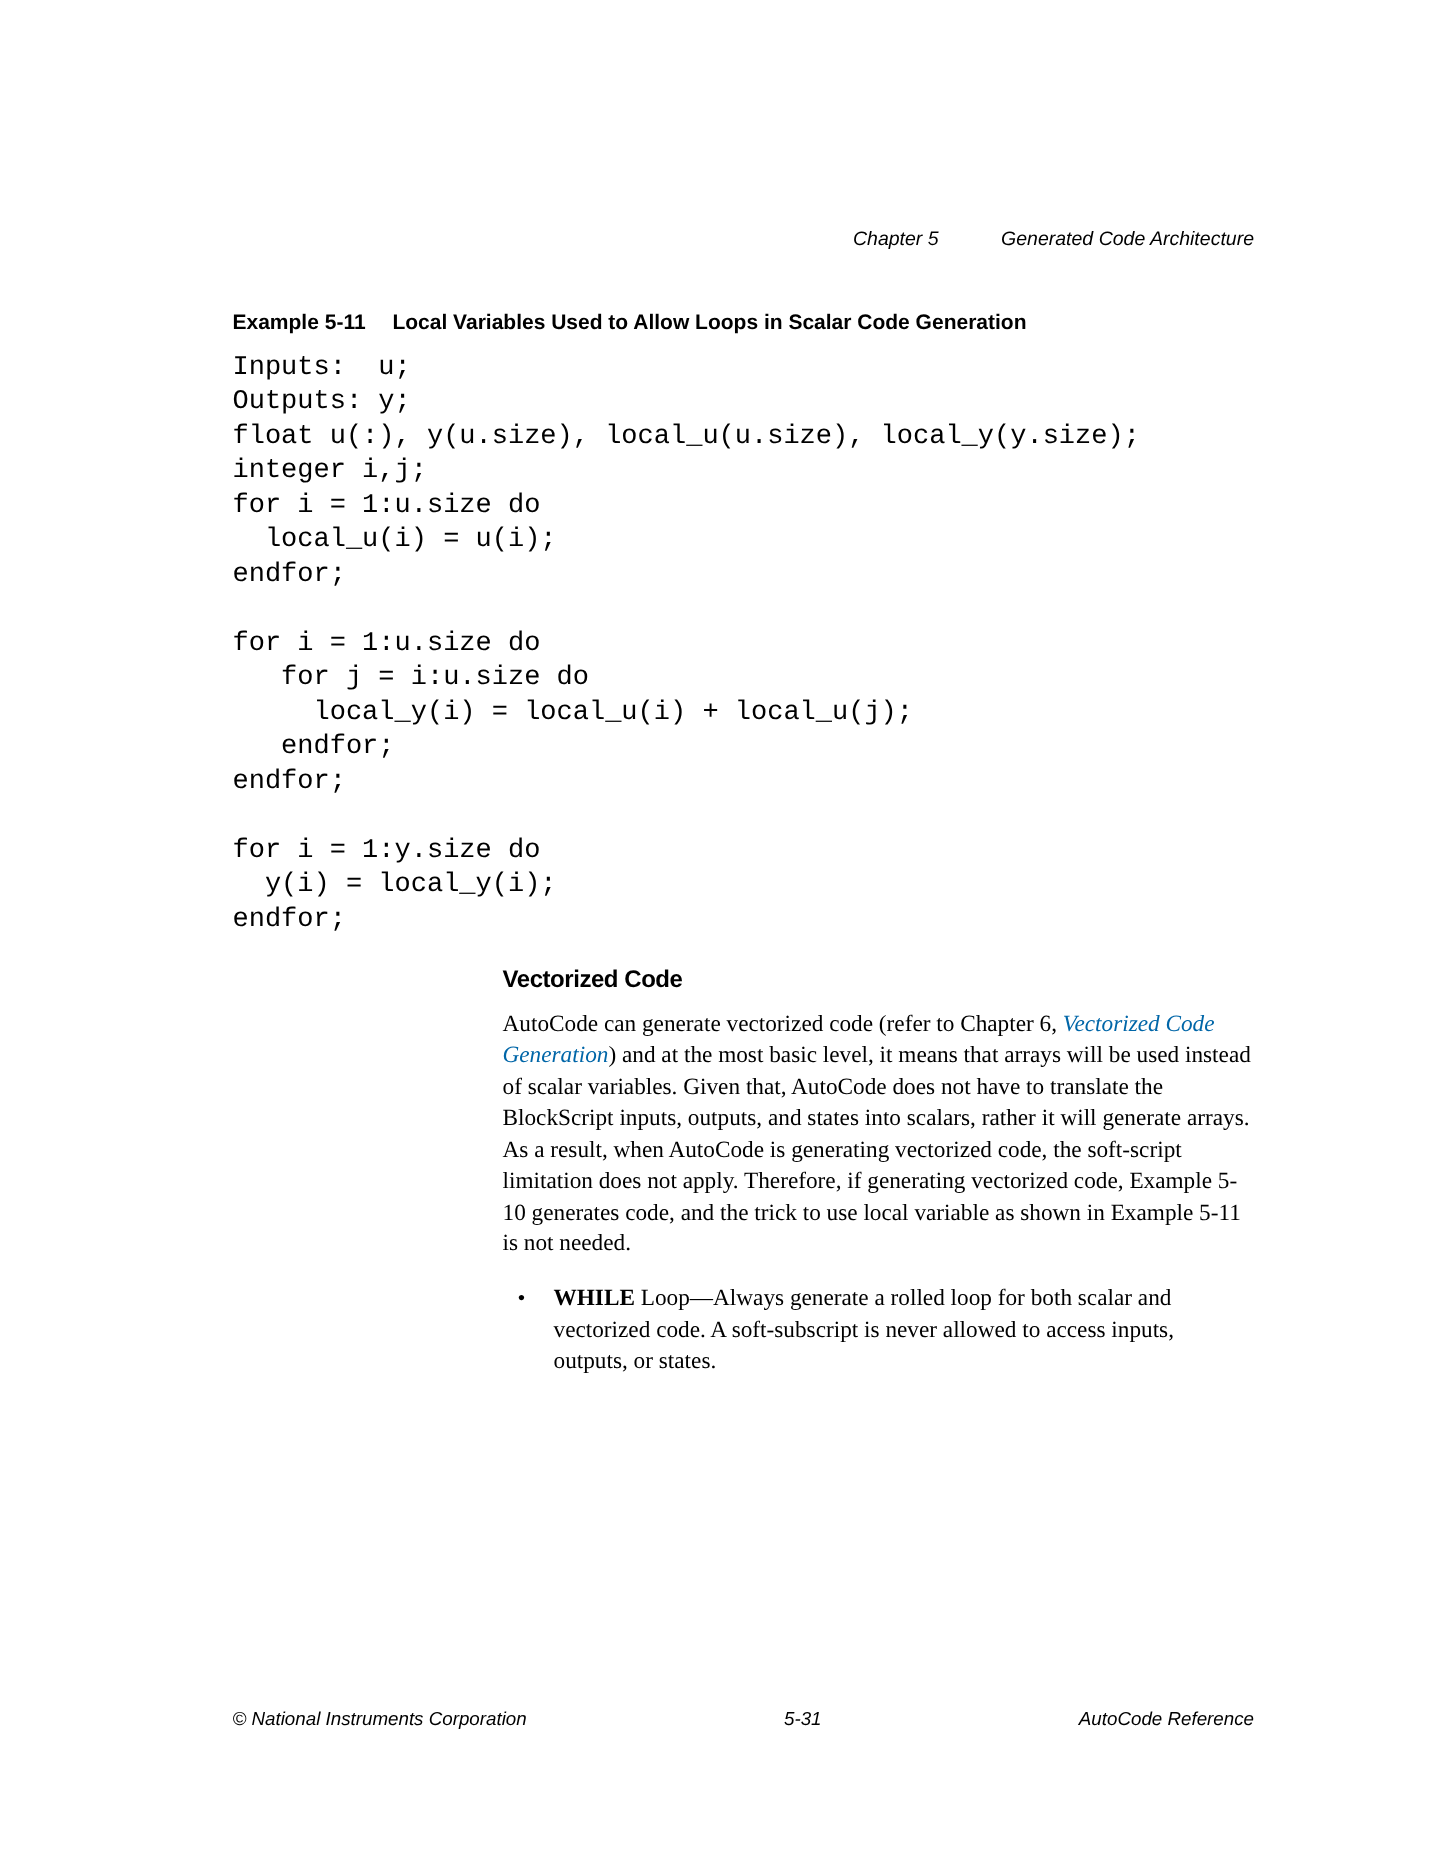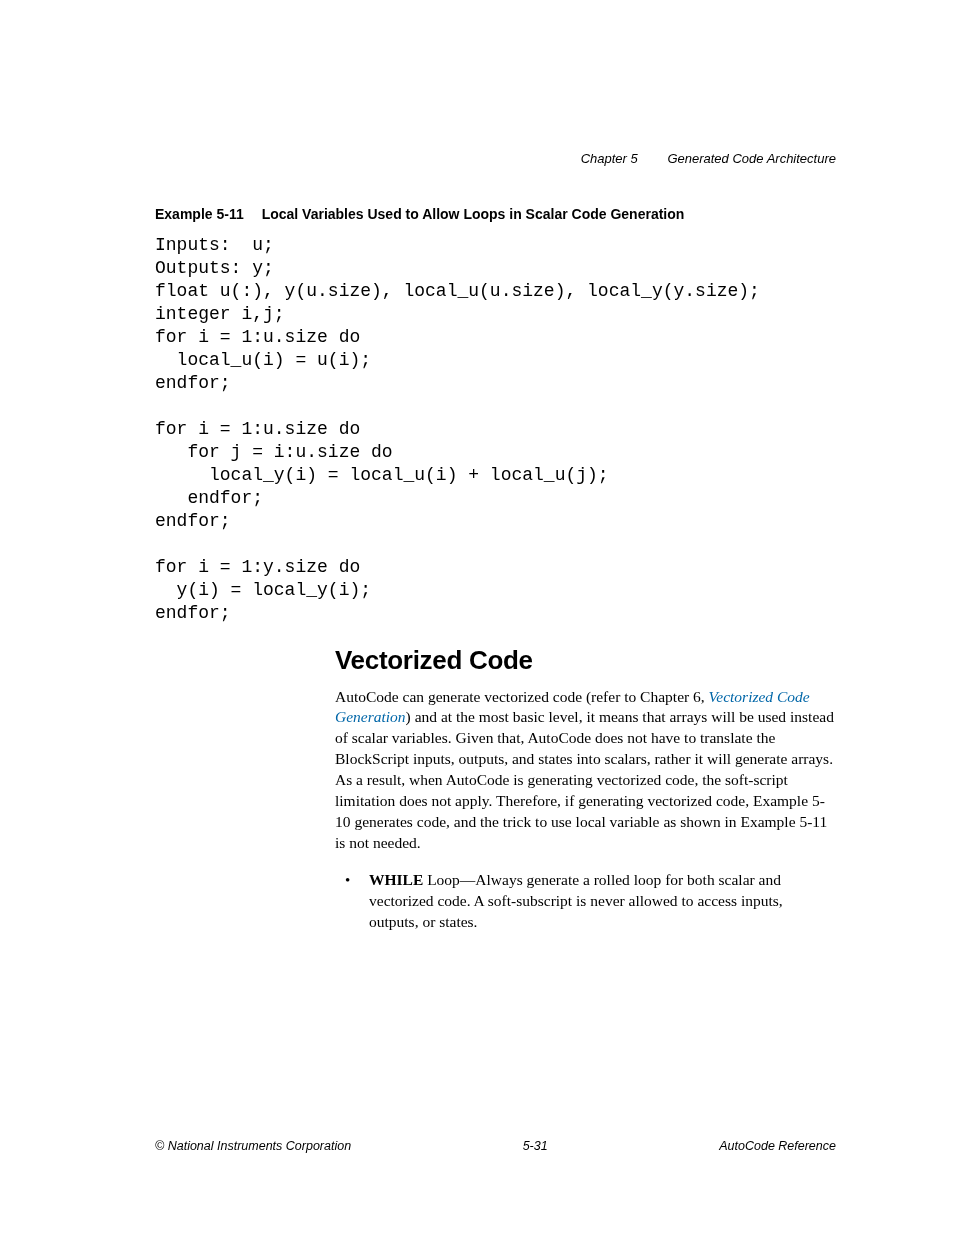--- a/index.html
+++ b/index.html
@@ -20,21 +20,21 @@
   }
   .header-line {
     position: absolute;
     top: 150px;
     right: 118px;
     font-style: italic;
     font-family: Arial, Helvetica, sans-serif;
     font-size: 13px;
   }
   .chapter-num {
-    margin-right: 26px;
+    margin-right: 38px;
   }
   .example-title {
     margin-top: 55px;
     font-family: Arial, Helvetica, sans-serif;
     font-weight: bold;
     font-size: 14px;
     margin-bottom: 10px;
   }
   .example-title .label {
     margin-right: 14px;
@@ -49,21 +49,21 @@
   .body-col {
     margin-left: 180px;
   }
   .body-col p {
     margin: 0 0 16px 0;
     text-align: left;
   }
   h2.section {
     font-family: Arial, Helvetica, sans-serif;
     font-weight: bold;
-    font-size: 26px;
+    font-size: 16px;
     margin: 14px 0 8px 0;
     letter-spacing: -0.3px;
   }
   a.link {
     color: #0066a8;
     font-style: italic;
     text-decoration: none;
   }
   ul.bullets {
     list-style: none;

